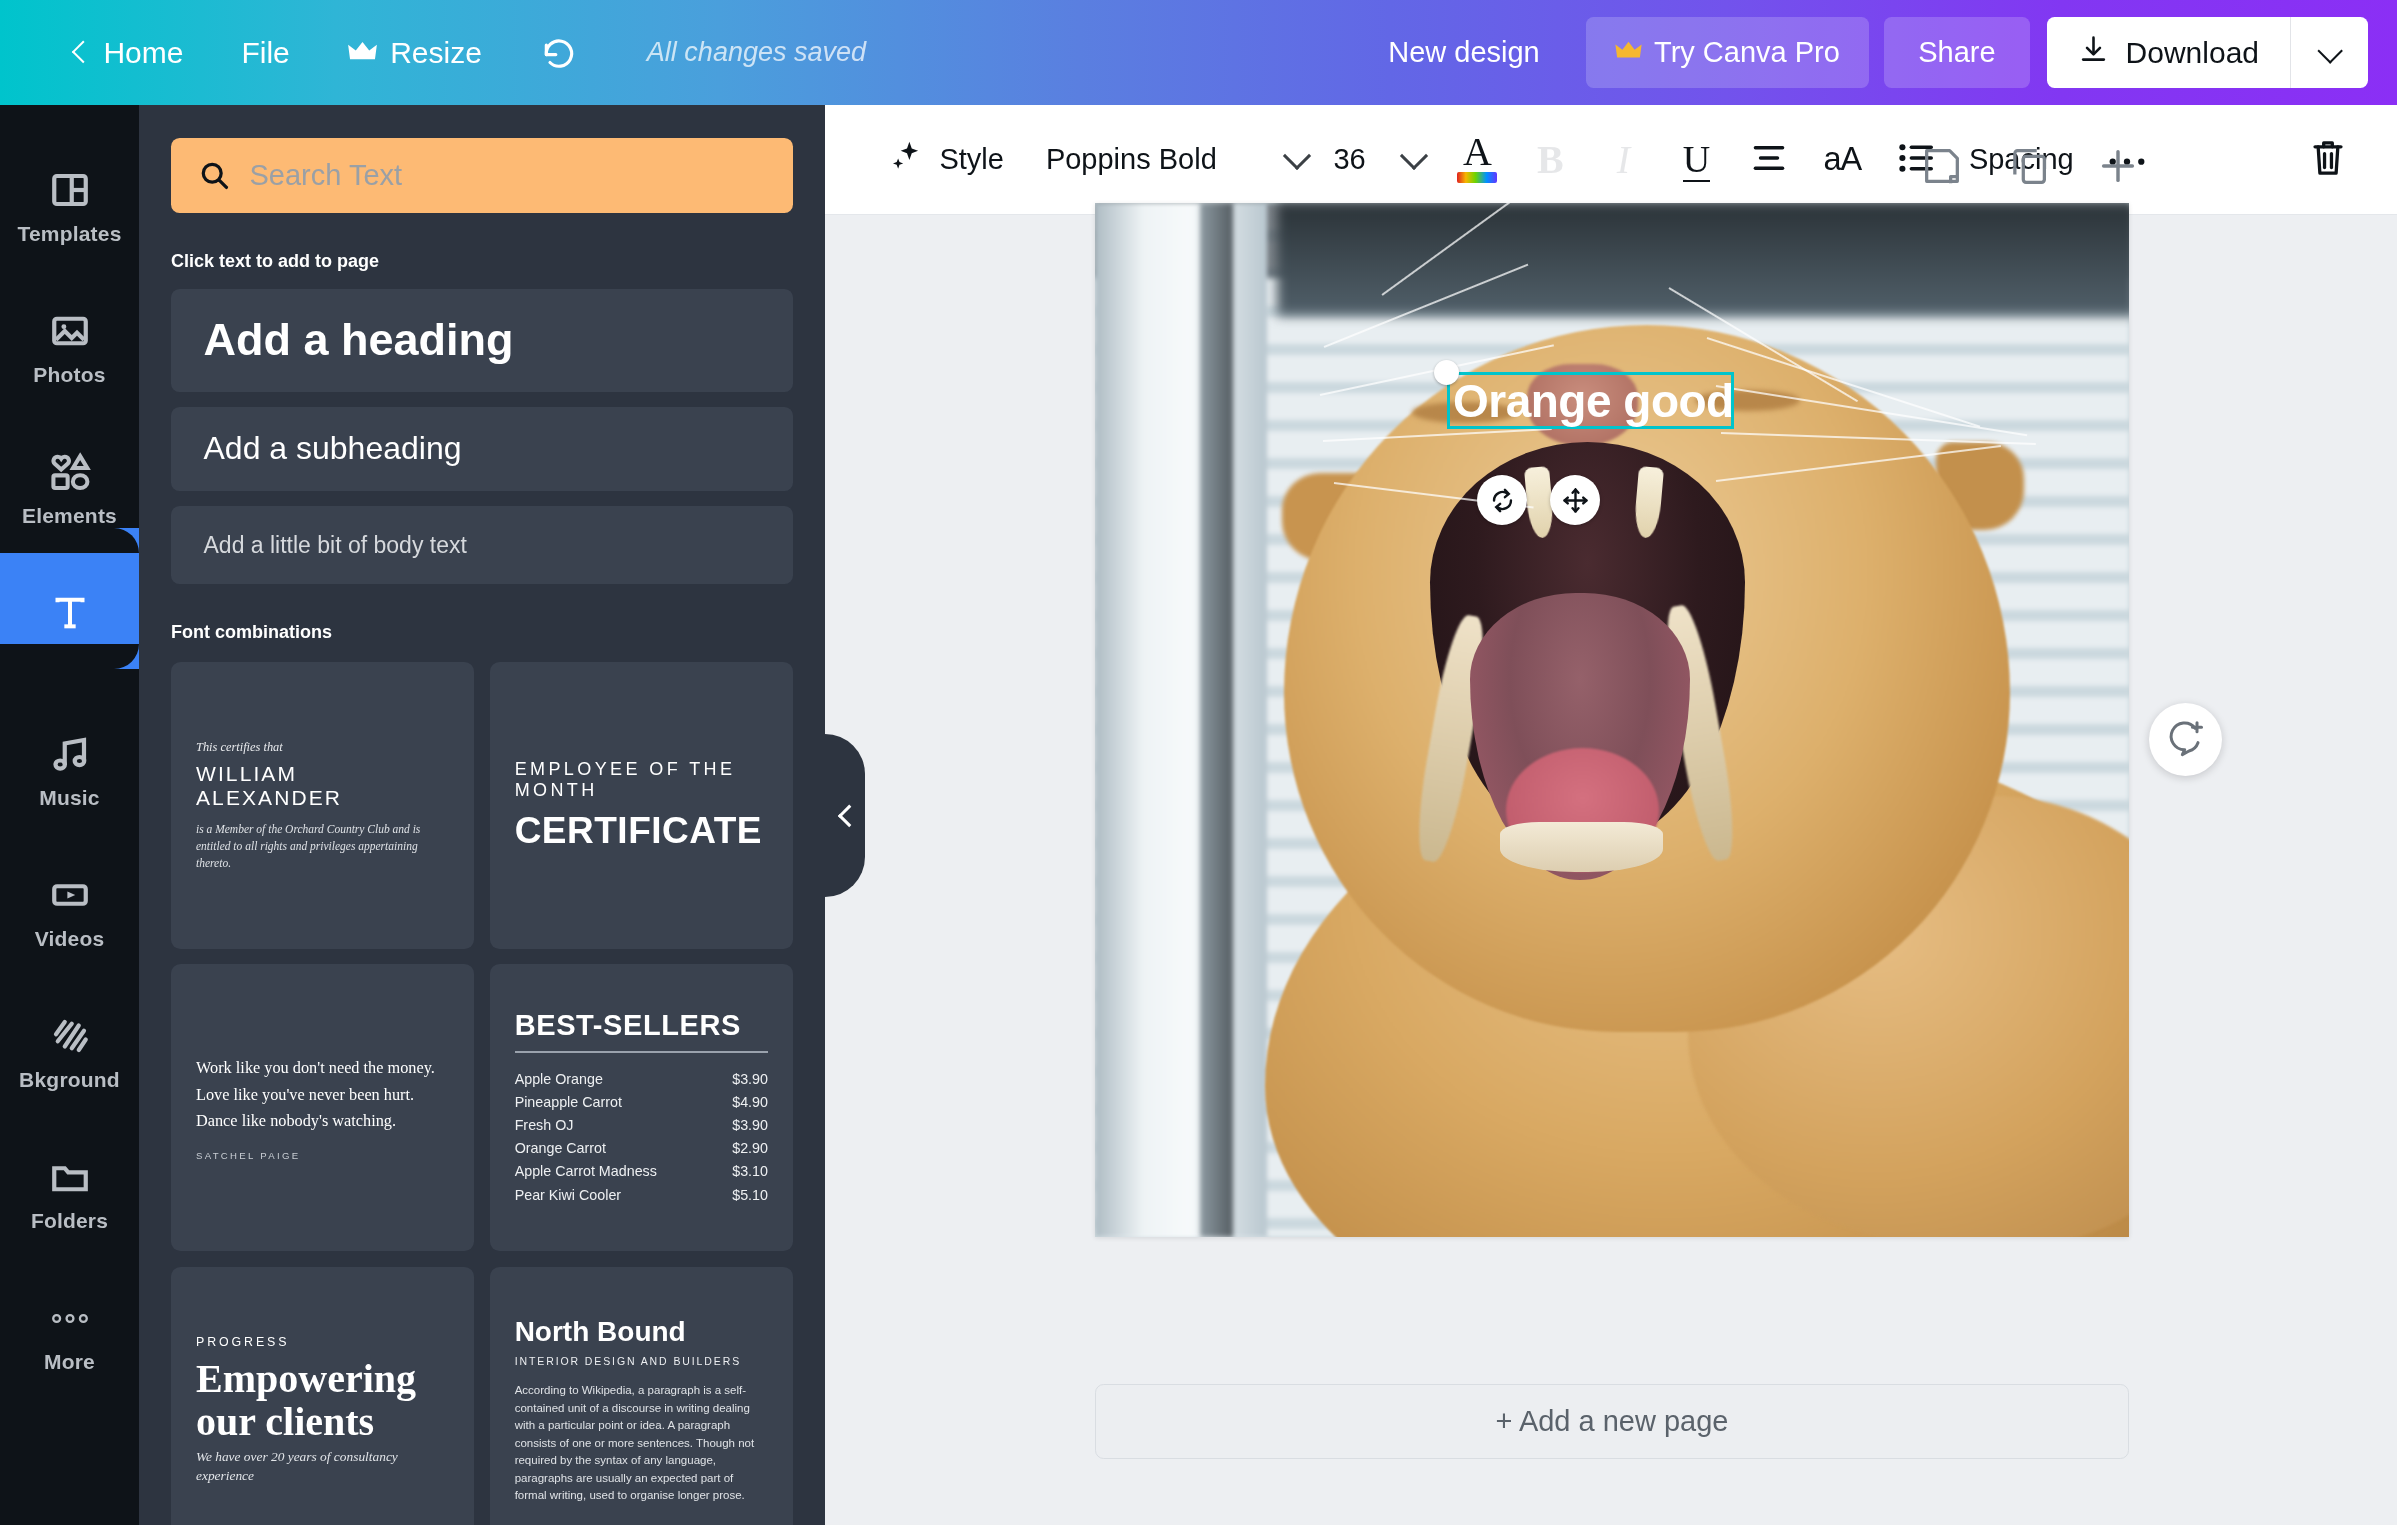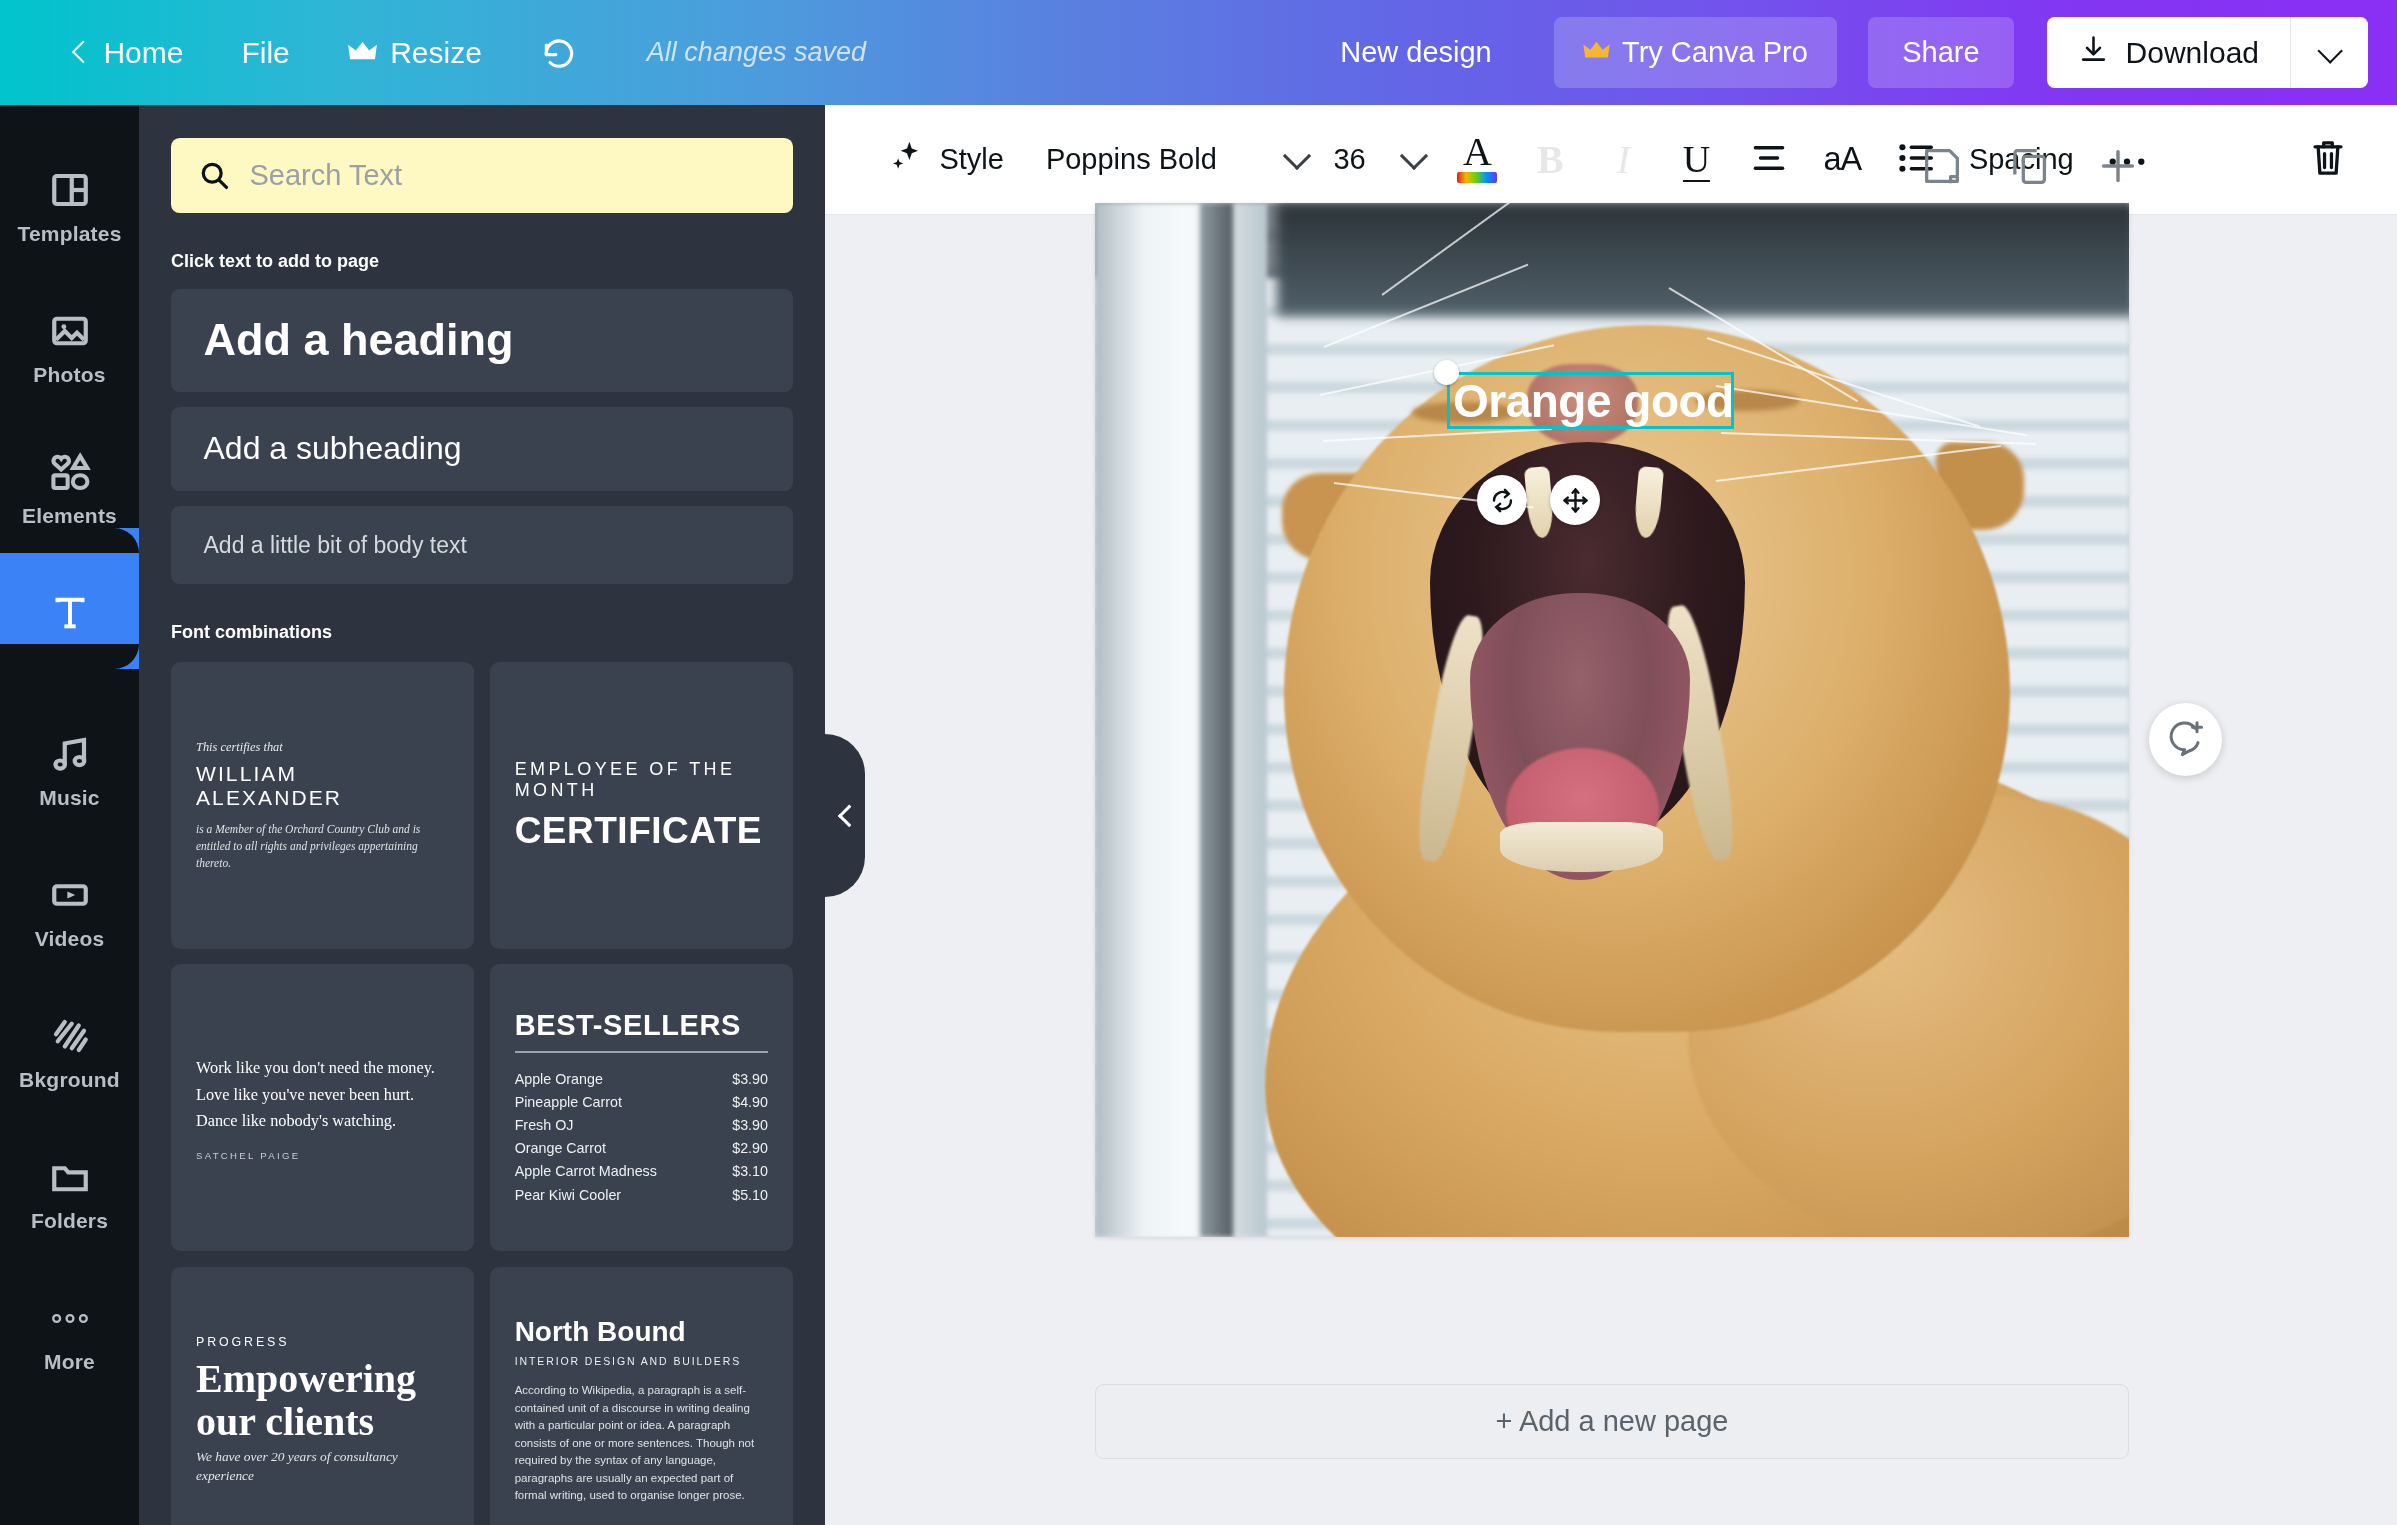--- a/index.html
+++ b/index.html
@@ -32,21 +32,21 @@
     width:14.3px; height:14.3px; border-left:2.9px solid #fff; border-bottom:2.9px solid #fff;
     transform: rotate(45deg);
   }
   .undo-icon { width: 38px; height: 38px; }
   .saved-text {
     color: rgba(255,255,255,0.72); font-size: 27px; font-style: italic;
     margin-left: 40px; white-space: nowrap;
   }
   .hdr-right {
     margin-left: auto; display: flex; align-items: center;
-    gap: 16px; padding-right: 29px;
+    gap: 0; padding-right: 29px;
   }
   .newdesign {
     color:#fff; font-size: 29px; padding: 0 32.5px; cursor: pointer;
     height: 105px; display:flex; align-items:center; white-space: nowrap;
   }
   .btn-pro {
     background: rgba(255,255,255,0.19); color:#fff; font-size: 29px;
     border-radius: 7.6px; padding: 0 29px; height: 71px;
     display:flex; align-items:center; gap:12.4px; cursor:pointer;
     margin-left: 13.4px; white-space: nowrap;
@@ -108,21 +108,21 @@
   
   .panel {
     position:absolute; left: 139px; top: 105px;
     width: 686px; height: 1420px;
     background: #2d3440;
     z-index: 20;
     overflow: hidden;
   }
   .search-box {
     margin: 32.5px 32px 0 32px;
-    height: 75px; background:#fef9c3; border-radius: 8.6px;
+    height: 75px; background:#fdba74; border-radius: 8.6px;
     display:flex; align-items:center; gap: 19px; padding: 0 27px;
   }
   .search-box .mag { width:32.5px; height:32.5px; flex:0 0 auto; }
   .search-input {
     border:none; outline:none; background:transparent;
     font-size: 29px; color:#0e1318; width: 100%;
     font-family: "Liberation Sans", sans-serif;
   }
   .search-input::placeholder { color: #9aa0a6; }
   .panel-h {

